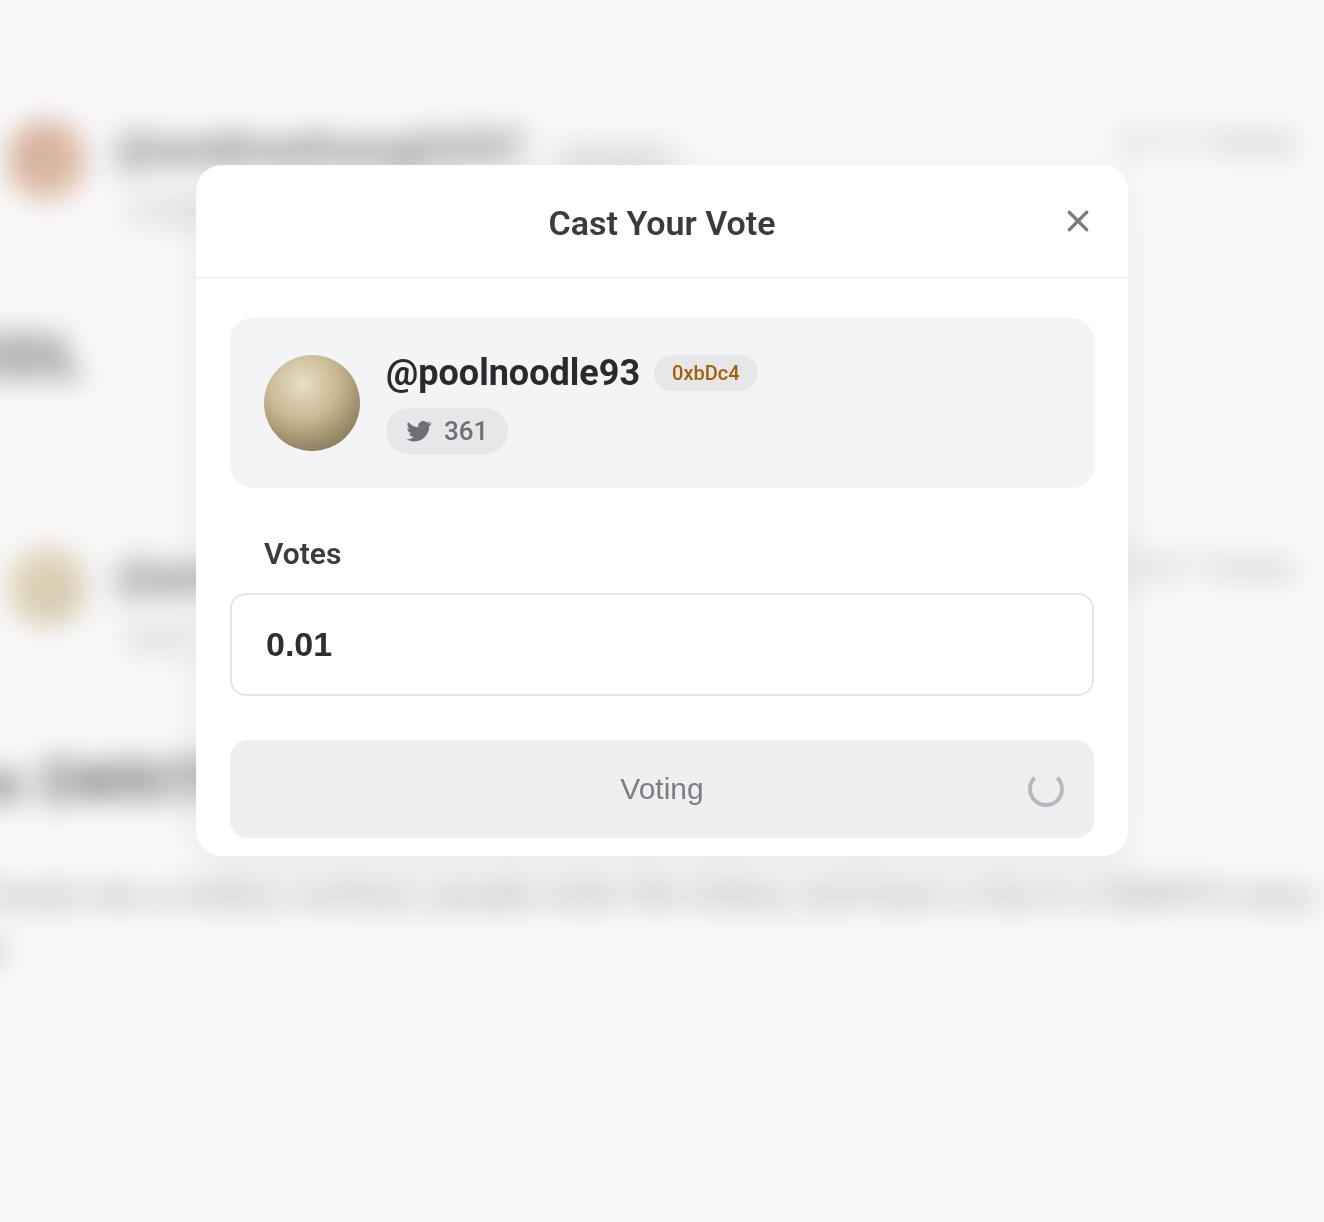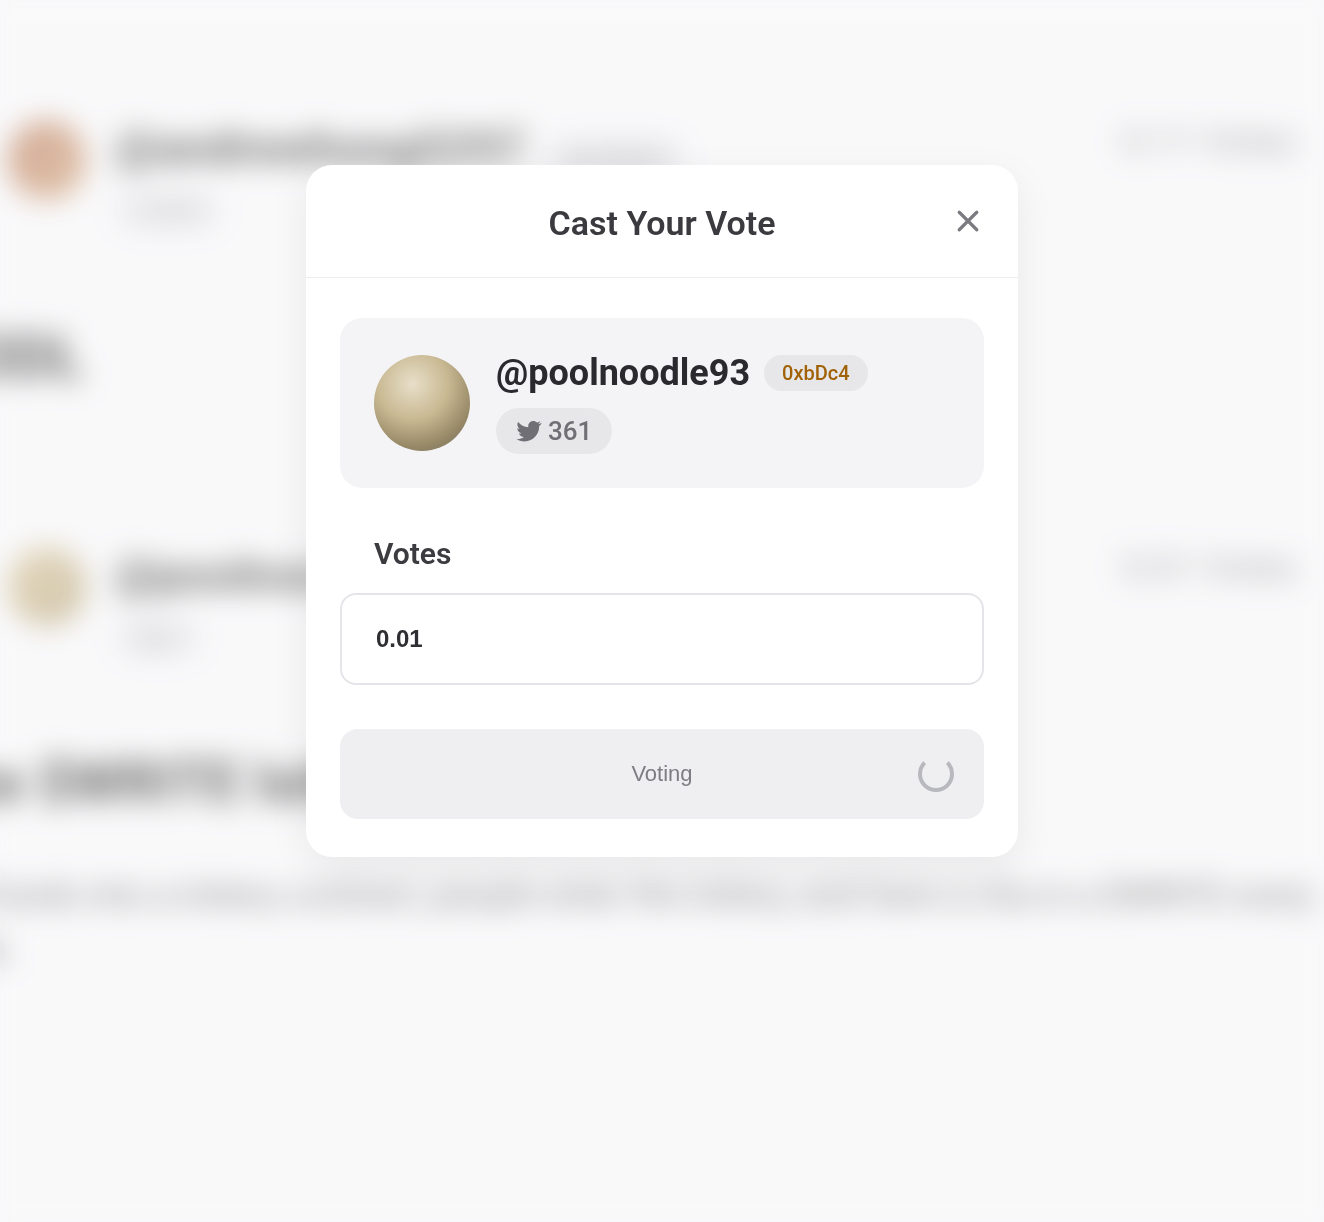--- a/index.html
+++ b/index.html
@@ -45,21 +45,21 @@
   
   .overlay {
     position: absolute; inset: 0;
     background: rgba(255,255,255,0.35);
   }
 
   
   .modal {
     position: absolute;
     top: 165px; left: 50%; transform: translateX(-50%);
-    width: 712px;
+    width: 932px;
     background: #ffffff;
     border-radius: 26px;
     box-shadow: 0 12px 40px rgba(0,0,0,0.07);
     overflow: hidden;
   }
   .modal-header {
     position: relative;
     border-bottom: 1px solid #ececef;
     padding: 38px 0 34px 0;
     text-align: center;
@@ -67,42 +67,42 @@
   .modal-title {
     font-size: 34px; font-weight: 600; color:#3a3a3f;
   }
   .modal-close {
     position: absolute; right: 28px; top: 50%; transform: translateY(-50%);
     width: 44px; height: 44px; display:flex; align-items:center; justify-content:center;
     color:#7a7a80; cursor:pointer; border:none; background:transparent;
   }
   .modal-close svg { width: 30px; height: 30px; stroke: currentColor; }
 
-  .modal-body { padding: 40px 34px 38px 34px; }
+  .modal-body { padding: 40px 34px 18px 34px; }
 
   .user-card {
     background: #f4f4f6;
     border-radius: 22px;
     padding: 34px 34px;
     display: flex; align-items: center; gap: 26px;
   }
   .user-avatar {
     width: 96px; height: 96px; border-radius: 50%;
     background: radial-gradient(circle at 40% 30%, #e8dfc9 0%, #c9b993 40%, #998a68 70%, #6a6a5a 100%);
     flex-shrink:0;
   }
   .user-lines { display:flex; flex-direction:column; gap:14px; }
   .user-top { display:flex; align-items:center; gap:14px; }
   .user-handle { font-size: 36px; font-weight: 700; color:#2a2a2e; }
   .user-addr {
     background:#e7e7ea; color:#a16207; font-size:20px; font-weight:500;
     padding:6px 18px; border-radius:999px;
   }
   .user-twitter {
-    display:inline-flex; align-items:center; gap:6px;
+    display:inline-flex; align-items:center; gap:12px;
     background:#e7e7ea; color:#6f6f75; font-size:26px; font-weight:500;
     padding:8px 20px; border-radius:999px; width:max-content;
   }
   .user-twitter svg{ width:26px; height:26px; fill:#6f6f75; }
 
   .votes-row {
     margin-top: 48px;
     display:flex; justify-content:space-between; 
     padding: 0 34px;
   }
@@ -111,30 +111,30 @@
     background:#f0f0f3; color:#7c7c82; font-size:26px; font-weight:500;
     padding:10px 20px; border-radius:999px;
   }
 
   .votes-input {
     margin-top: 22px;
     width: 100%;
     border: 2px solid #e5e5e9;
     border-radius: 16px;
     padding: 30px 34px;
-    font-size: 24px; font-weight:600; color:#2e2e33;
+    font-size: 34px; font-weight:600; color:#2e2e33;
     outline:none; background:#fff;
   }
 
   .vote-btn {
     margin-top: 44px;
     width: 100%;
     border: none; border-radius: 18px;
     background: #efeff2; color:#7d7d83;
-    font-size: 22px; font-weight:500;
+    font-size: 30px; font-weight:500;
     padding: 32px 30px;
     display:flex; justify-content:center;
     position: relative; cursor: default;
   }
   .spinner {
     position:absolute; right:30px; top:50%; transform:translateY(-50%);
     width:36px; height:36px; border-radius:50%;
     border:4px solid #b8b8bf; border-top-color: transparent;
     animation: spin 1s linear infinite;
   }

